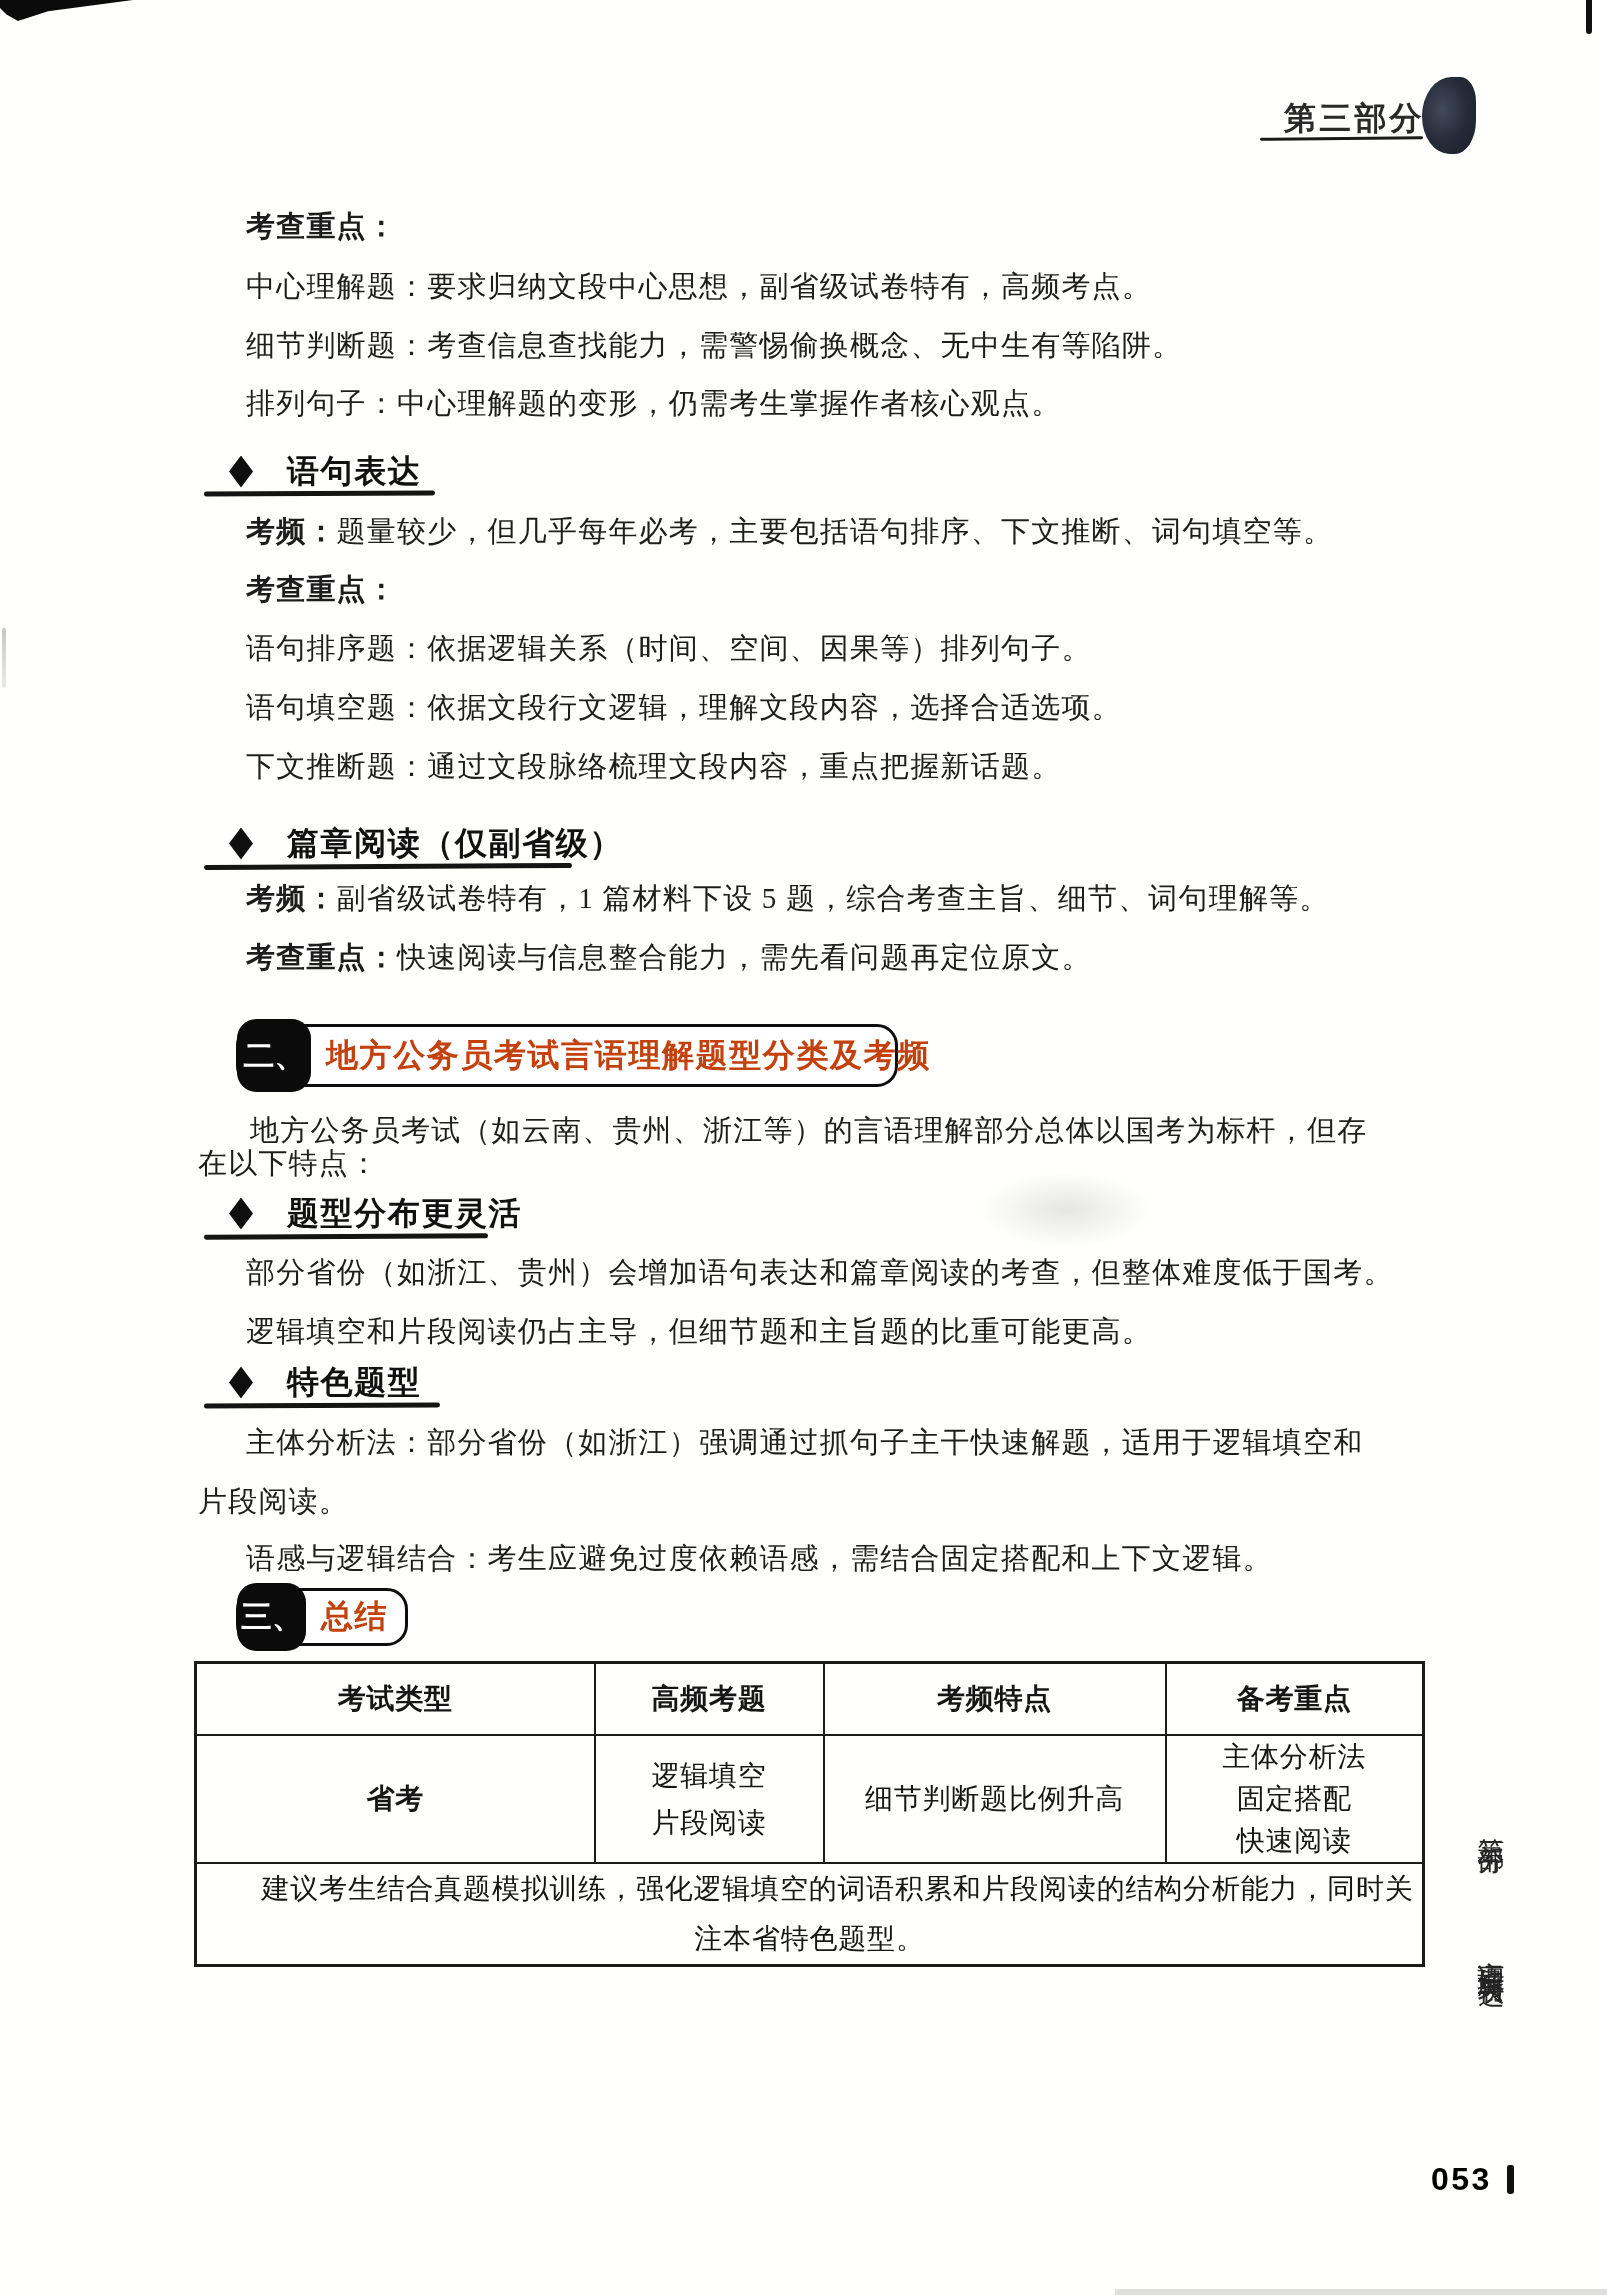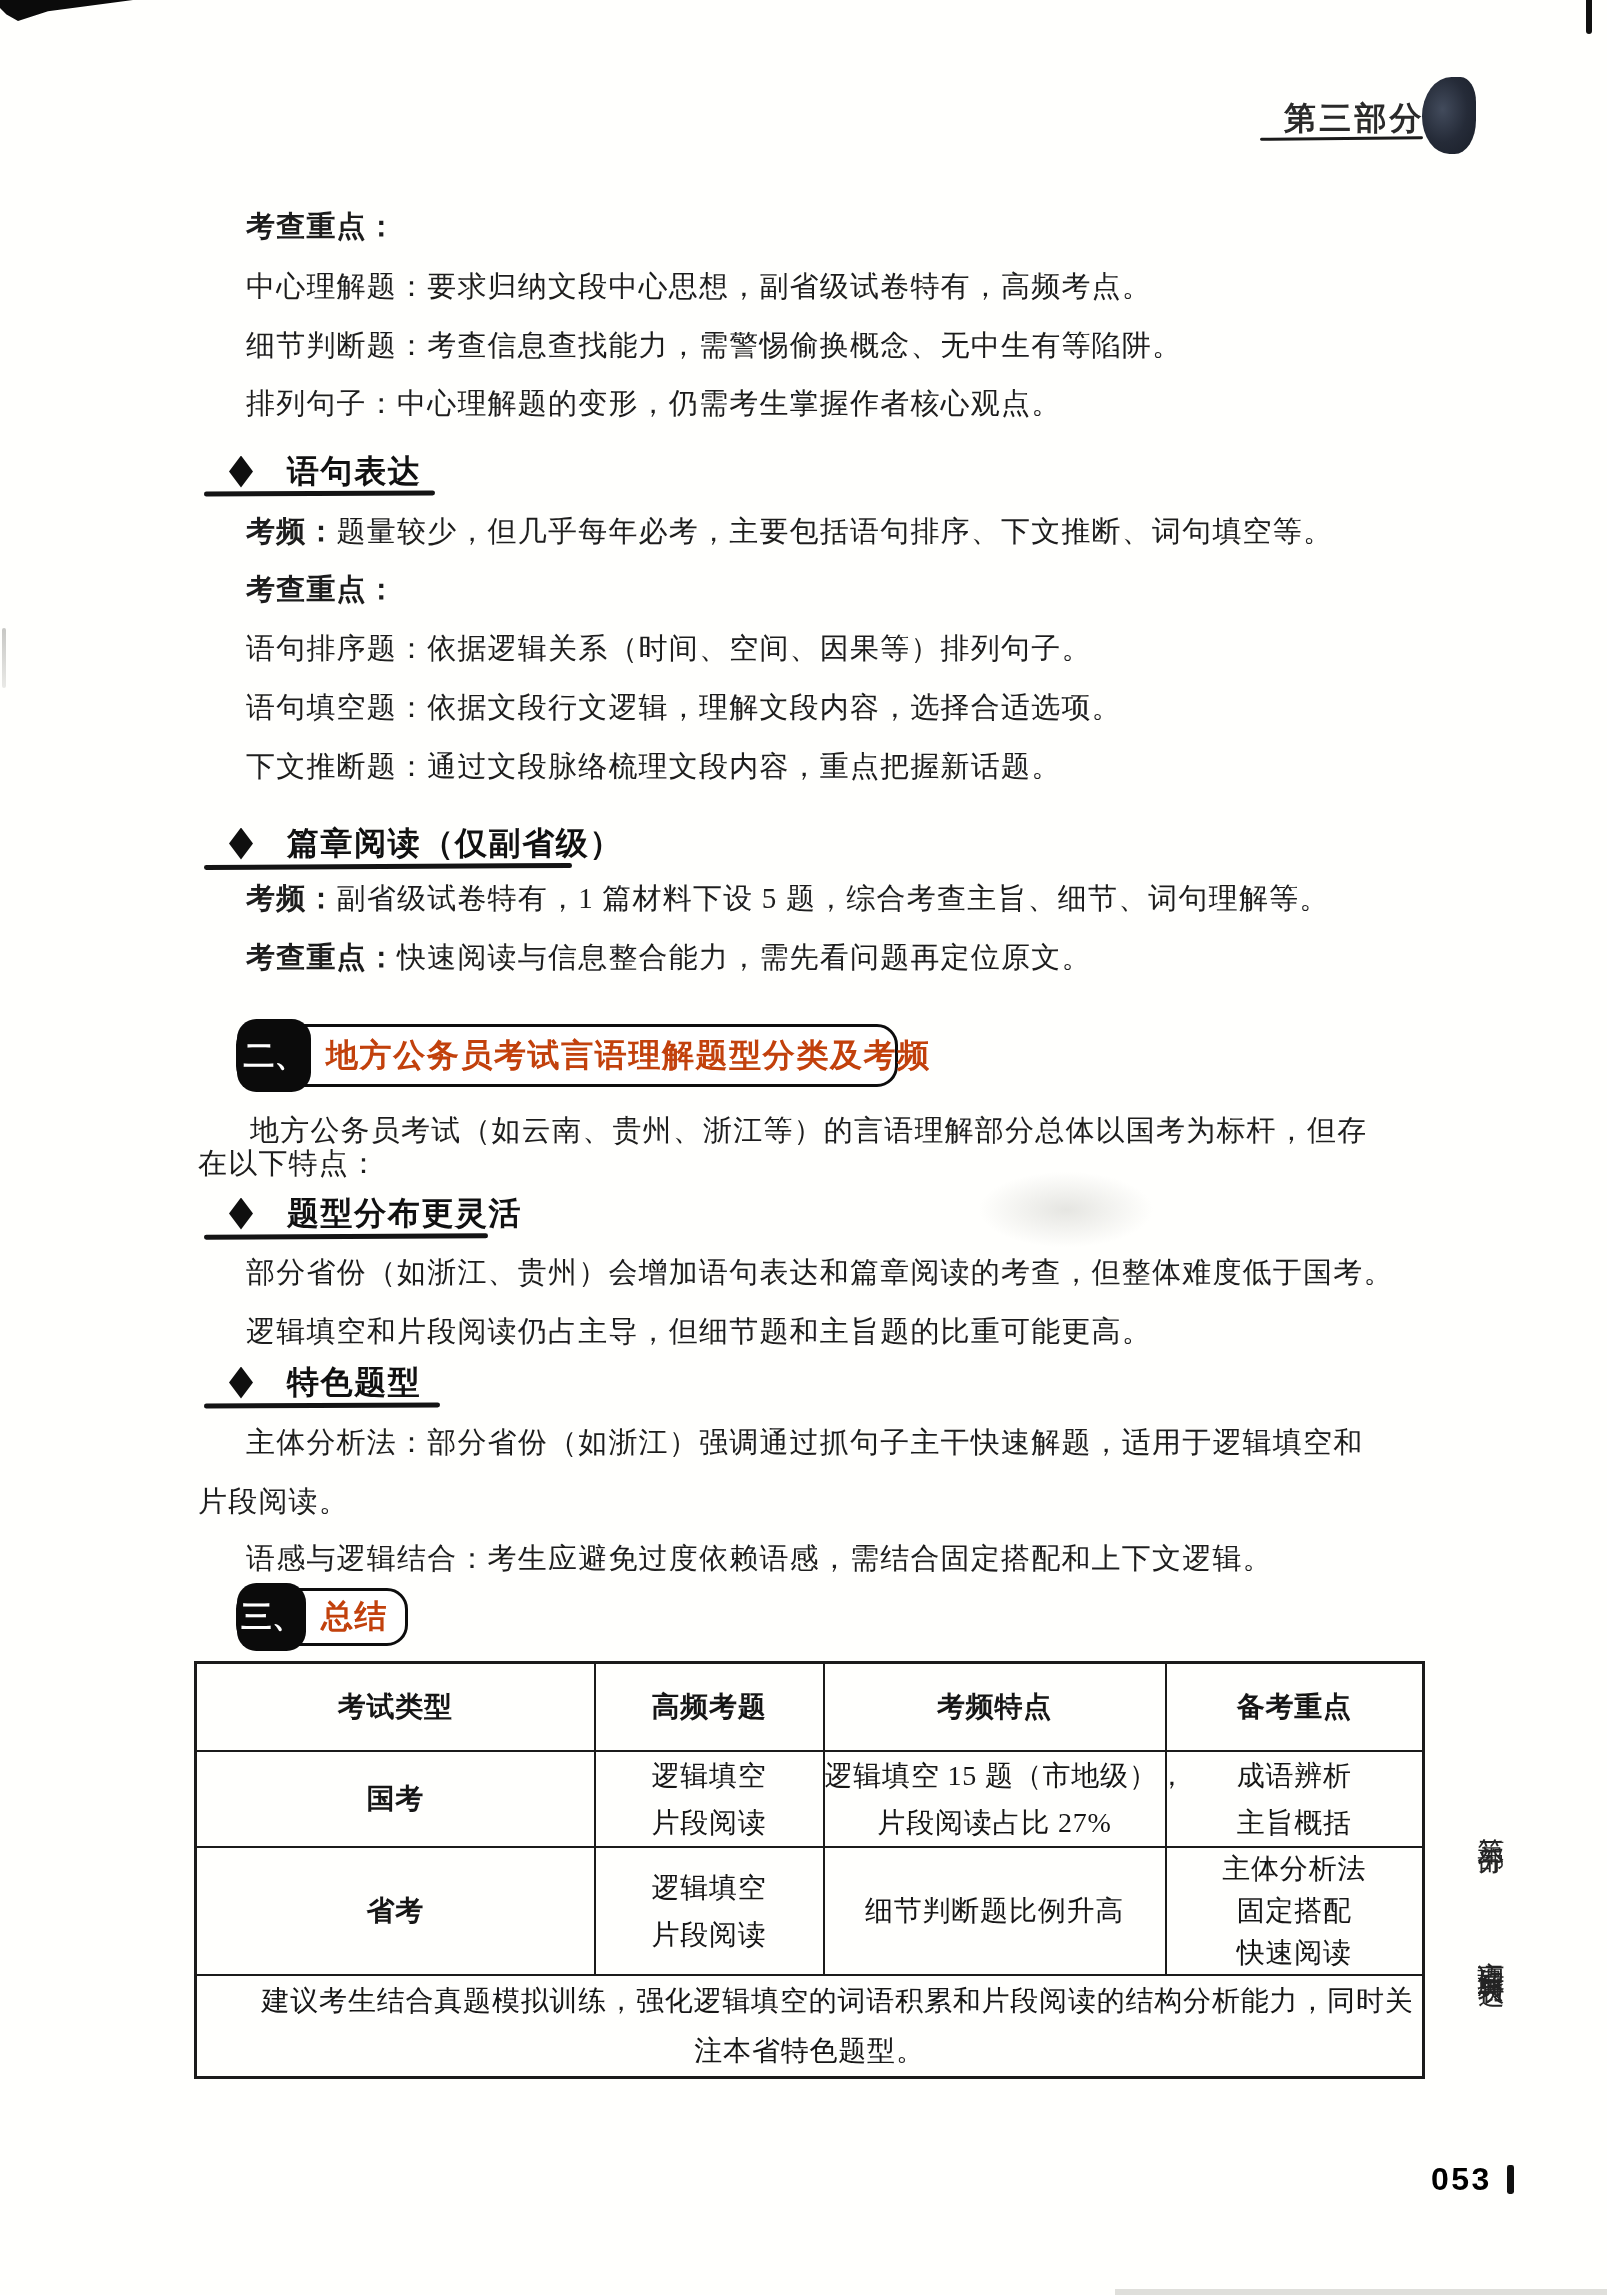--- a/index.html
+++ b/index.html
@@ -29,21 +29,21 @@
   
   .secbox{position:absolute;border:3.2px solid #0d0d0d;border-radius:21px;background:#fff;}
   .secbox .tab{position:absolute;left:-1.6px;top:-8px;bottom:-8px;width:74px;background:#0b0b0b;border-radius:19.4px;
         color:#fff;display:flex;align-items:center;justify-content:center;font-size:31px;font-weight:700;letter-spacing:0;}
   .secbox .title{position:absolute;left:87px;top:0;bottom:0;display:flex;align-items:center;
         font-size:32px;font-weight:700;letter-spacing:1.6px;white-space:nowrap;color:#c2410c;}
   
   .exam-table{position:absolute;left:194px;top:1661px;width:1228px;border-collapse:collapse;table-layout:fixed;
         border:3.2px solid #1b1b1b;}
   .exam-table td{border:2.4px solid #1b1b1b;font-size:28px;text-align:center;vertical-align:middle;letter-spacing:0.8px;padding:0;color:#161616;}
-  .r-head{height:88px;}　.r1{height:128px;}　.r2{height:128px;}　.r-note{height:111px;}
+  .r-head{height:72px;}　.r1{height:128px;}　.r2{height:128px;}　.r-note{height:111px;}
   .th-cell{font-weight:600;}
   .type-cell{font-weight:700;font-size:29px;}
   .pre{white-space:pre;line-height:47px;}
   .cell-left{text-align:left;padding-left:13px;font-size:27px;letter-spacing:0;}
   .note-cell{text-align:left;vertical-align:top;padding:8px 13px 0 13px;text-indent:2em;
         white-space:normal;line-height:50px;font-size:28px;letter-spacing:0.4px;}
   .note-cell .note-inner{display:inline;}
   
   .v-text{position:absolute;writing-mode:vertical-rl;font-size:27px;letter-spacing:3.2px;color:#242424;left:1473px;}
   .v-part{top:1817px;}
@@ -132,29 +132,20 @@
         <col style="width:342px">
         <col style="width:258px">
       </colgroup>
     <tbody>
         <tr class="r-head">
       <td class="th-cell">考试类型</td>
       <td class="th-cell">高频考题</td>
       <td class="th-cell">考频特点</td>
       <td class="th-cell">备考重点</td>
     </tr>
-    <tr class="r1">
-      <td class="type-cell">国考</td>
-      <td class="pre">逻辑填空
-片段阅读</td>
-      <td class="pre cell-left">逻辑填空 15 题（市地级），
-片段阅读占比 27%</td>
-      <td class="pre">成语辨析
-主旨概括</td>
-    </tr>
     <tr class="r2">
       <td class="type-cell">省考</td>
       <td class="pre">逻辑填空
 片段阅读</td>
       <td class="pre cell-left">细节判断题比例升高</td>
       <td class="pre" style="line-height:42px;">主体分析法
 固定搭配
 快速阅读</td>
     </tr>
     <tr class="r-note">

